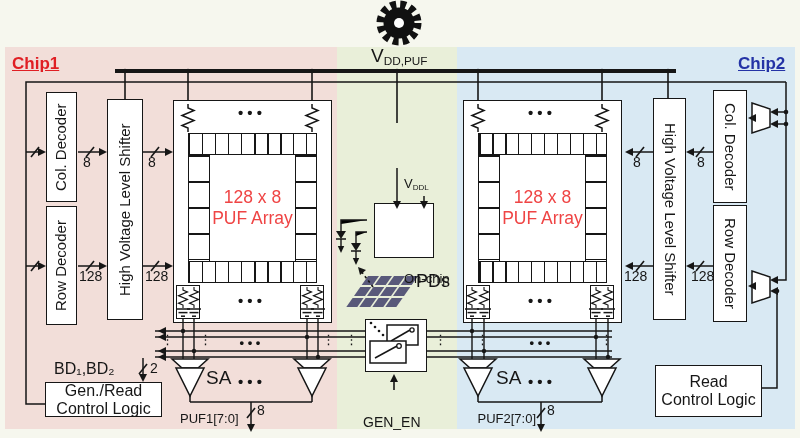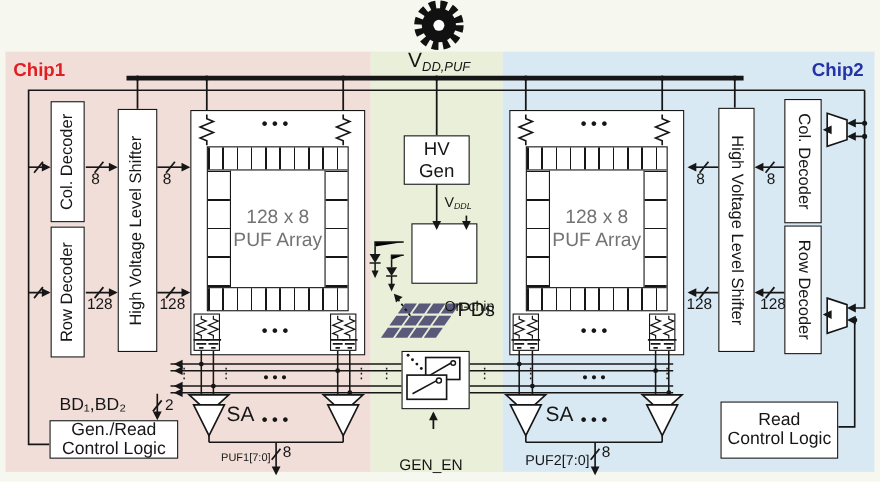--- a/index.html
+++ b/index.html
@@ -7,37 +7,37 @@
           font-family:"Liberation Sans", sans-serif;overflow:hidden;}
   .region{position:absolute;top:47px;height:382px;z-index:0;}
   #svg-under,#svg-over{position:absolute;left:0;top:0;z-index:1;pointer-events:none;}
   #svg-over{z-index:4;}
   .bx{position:absolute;background:#fff;border:1.6px solid #161616;box-sizing:border-box;
       display:flex;align-items:center;justify-content:center;text-align:center;
       color:#161616;z-index:3;line-height:1.12;}
   .vup{writing-mode:vertical-rl;transform:rotate(180deg);}   
   .vdn{writing-mode:vertical-rl;}                            
   .lbl{position:absolute;color:#161616;white-space:nowrap;z-index:5;line-height:1.05;}
-  .sub{font-size:0.62em;vertical-align:-0.28em;letter-spacing:0;font-style:italic;}
-  .chipname{font-weight:bold;font-size:17px;}
+  .sub{font-size:0.62em;vertical-align:-0.28em;letter-spacing:0;}
+  .chipname{font-weight:bold;font-size:17px;text-decoration:underline;}
   .hdots{font-weight:bold;text-align:center;z-index:5;}
   .vdots{z-index:5;}
   .ring{position:absolute;border:1.6px solid #161616;background:#fff;box-sizing:border-box;z-index:3;}
   .ring .rs{position:absolute;box-sizing:border-box;}
   .ring .rtop{left:0;right:0;top:0;height:21px;border-bottom:1.6px solid #161616;
       background:repeating-linear-gradient(to right,#161616 0 1.5px,transparent 1.5px 13px);}
   .ring .rbot{left:0;right:0;bottom:0;height:21px;border-top:1.6px solid #161616;
       background:repeating-linear-gradient(to right,#161616 0 1.5px,transparent 1.5px 13px);}
   .ring .rleft{left:0;top:21px;bottom:21px;width:21px;border-right:1.6px solid #161616;
       background:repeating-linear-gradient(to bottom,#161616 0 1.5px,transparent 1.5px 26px);}
   .ring .rright{right:0;top:21px;bottom:21px;width:21px;border-left:1.6px solid #161616;
       background:repeating-linear-gradient(to bottom,#161616 0 1.5px,transparent 1.5px 26px);}
   .ring .rcenter{position:absolute;left:21px;right:21px;top:21px;bottom:21px;
       display:flex;flex-direction:column;align-items:center;justify-content:center;
-      font-size:17.5px;color:#737373;white-space:nowrap;}
+      font-size:17.5px;color:#ef4444;white-space:nowrap;}
 </style>
 </head>
 <body>
 
 <div id="canvas">
 
   <div class="region" style="left:5px;width:332px;background:var(--chip1_bg);"></div>
   <div class="region" style="left:337px;width:120px;background:var(--dicing_bg);"></div>
   <div class="region" style="left:457px;width:338px;background:var(--chip2_bg);"></div>
 
@@ -105,24 +105,20 @@
     </div>
   </div>
   <div class="bx" style="left:176px;top:285px;width:24px;height:34px;"></div>
   <div class="bx" style="left:300px;top:285px;width:24px;height:34px;"></div>
 
   <div class="bx" style="left:45px;top:382px;width:117px;height:35px;font-size:16px;flex-direction:column;">
     <span>Gen./Read</span>
     <span>Control Logic</span>
   </div>
 
-  <div class="bx" style="left:367px;top:123px;width:60px;height:45px;font-size:17px;flex-direction:column;">
-    <span>HV</span>
-    <span>Gen</span>
-  </div>
   <div class="bx" style="left:374px;top:203px;width:60px;height:55px;"></div>
   <div class="bx" style="left:365px;top:319px;width:62px;height:53px;"></div>
 
   <div class="bx vdn" style="left:653px;top:98px;width:33px;height:222px;font-size:15px;">
       <span>High Voltage Level Shifter</span>
     </div>
   <div class="bx vdn" style="left:713px;top:90px;width:34px;height:113px;font-size:15px;">
       <span>Col. Decoder</span>
     </div>
   <div class="bx vdn" style="left:713px;top:205px;width:34px;height:117px;font-size:15px;">
@@ -394,21 +390,21 @@
   <div class="lbl" style="left:145px;top:269px;font-size:14px;">128</div>
   <div class="lbl" style="left:697px;top:155px;font-size:14px;">8</div>
   <div class="lbl" style="left:633px;top:155px;font-size:14px;">8</div>
   <div class="lbl" style="left:691px;top:269px;font-size:14px;">128</div>
   <div class="lbl" style="left:624px;top:269px;font-size:14px;">128</div>
   <div class="lbl" style="left:150px;top:361px;font-size:14px;">2</div>
   <div class="lbl" style="left:257px;top:403px;font-size:14px;">8</div>
   <div class="lbl" style="left:547px;top:403px;font-size:14px;">8</div>
 
   <div class="lbl" style="left:54px;top:361px;font-size:16px;">BD₁,BD₂</div>
-  <div class="lbl" style="left:180px;top:412px;width:66px;text-align:right;font-size:10px;">PUF1[7:0]</div>
+  <div class="lbl" style="left:180px;top:412px;width:66px;text-align:left;font-size:13px;">PUF1[7:0]</div>
   <div class="lbl" style="left:470px;top:412px;width:66px;text-align:right;font-size:13px;">PUF2[7:0]</div>
 
   <div class="lbl" style="left:206px;top:368px;font-size:19px;">SA</div>
   <div class="lbl" style="left:496px;top:368px;font-size:19px;">SA</div>
 
   <div class="lbl" style="left:404px;top:272px;font-size:13px;">On-chip</div>
   <div class="lbl" style="left:416px;top:272px;font-size:18px;">PDs</div>
   <div class="lbl" style="left:363px;top:391px;font-size:14px;margin-top:24px;">GEN_EN</div>
 
   <div class="lbl hdots" style="left:222px;top:105px;width:56px;font-size:15px;">• • •</div>

